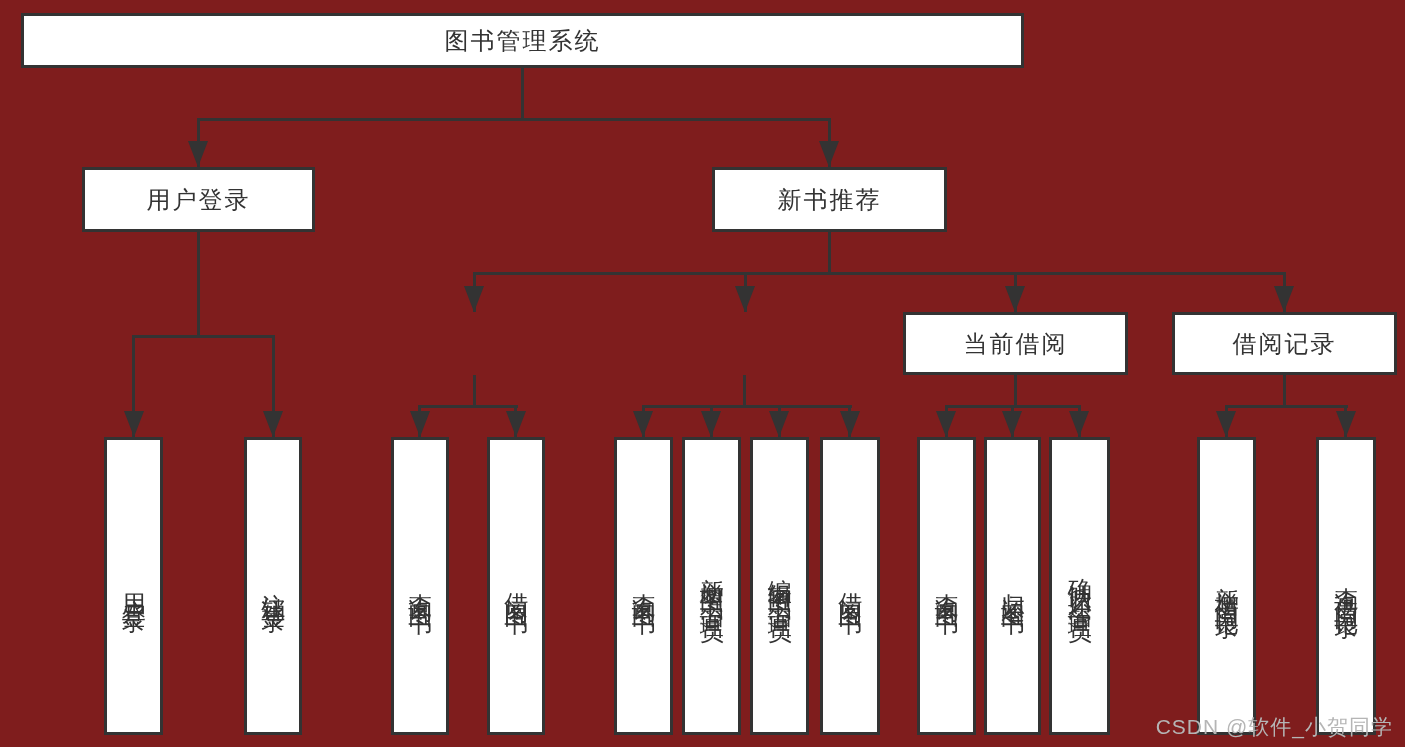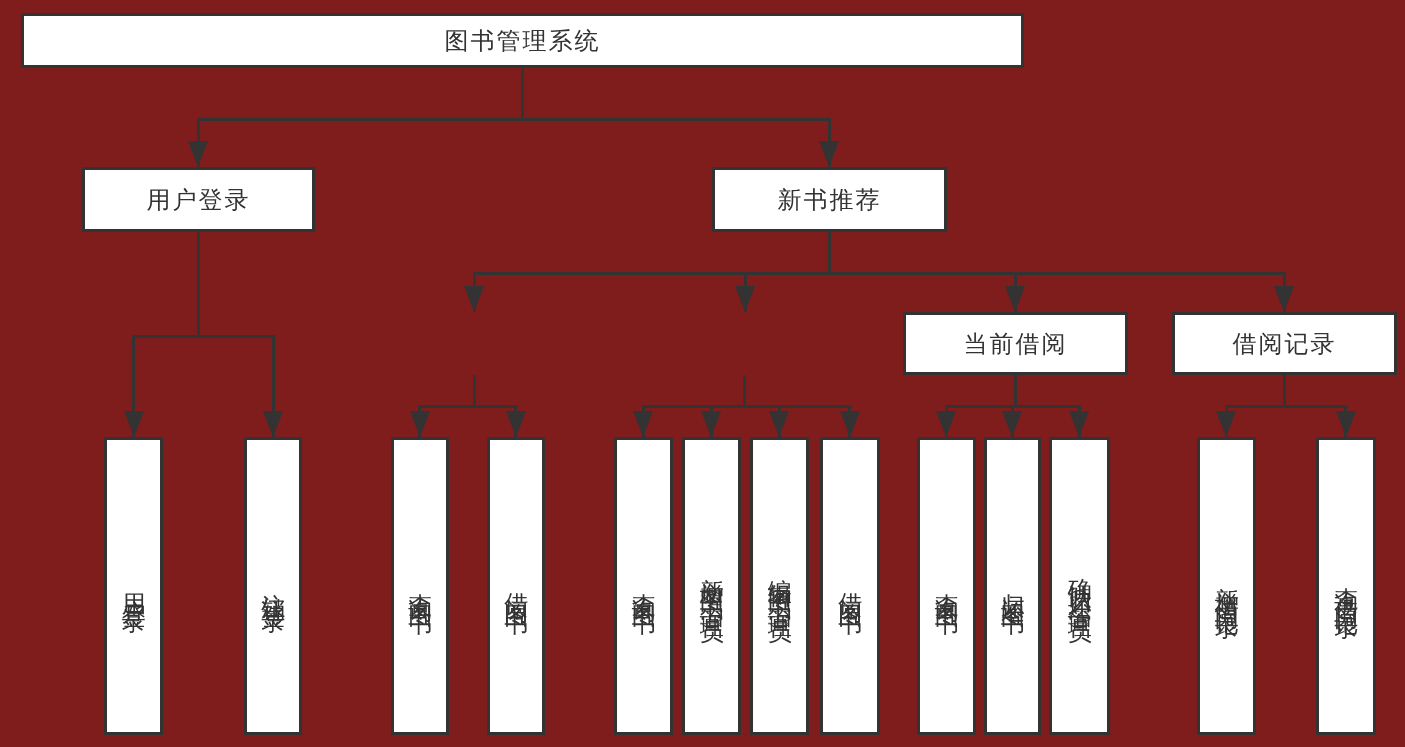--- a/index.html
+++ b/index.html
@@ -113,14 +113,15 @@
   <div class="vbox" style="left:750px;top:437px;width:59px;height:298px">编辑图书（管理员）</div>
   <div class="vbox" style="left:820px;top:437px;width:60px;height:298px">借阅图书</div>
 
   <div class="vbox" style="left:917px;top:437px;width:59px;height:298px">查询图书</div>
   <div class="vbox" style="left:984px;top:437px;width:57px;height:298px">归还图书</div>
   <div class="vbox" style="left:1049px;top:437px;width:61px;height:298px">确认归还（管理员）</div>
 
   <div class="vbox" style="left:1197px;top:437px;width:59px;height:298px">新增借阅记录</div>
   <div class="vbox" style="left:1316px;top:437px;width:60px;height:298px">查询借阅记录</div>
 
+  <div class="watermark">CSDN @软件_小贺同学</div>
 
 </div>
 
 </body></html>

